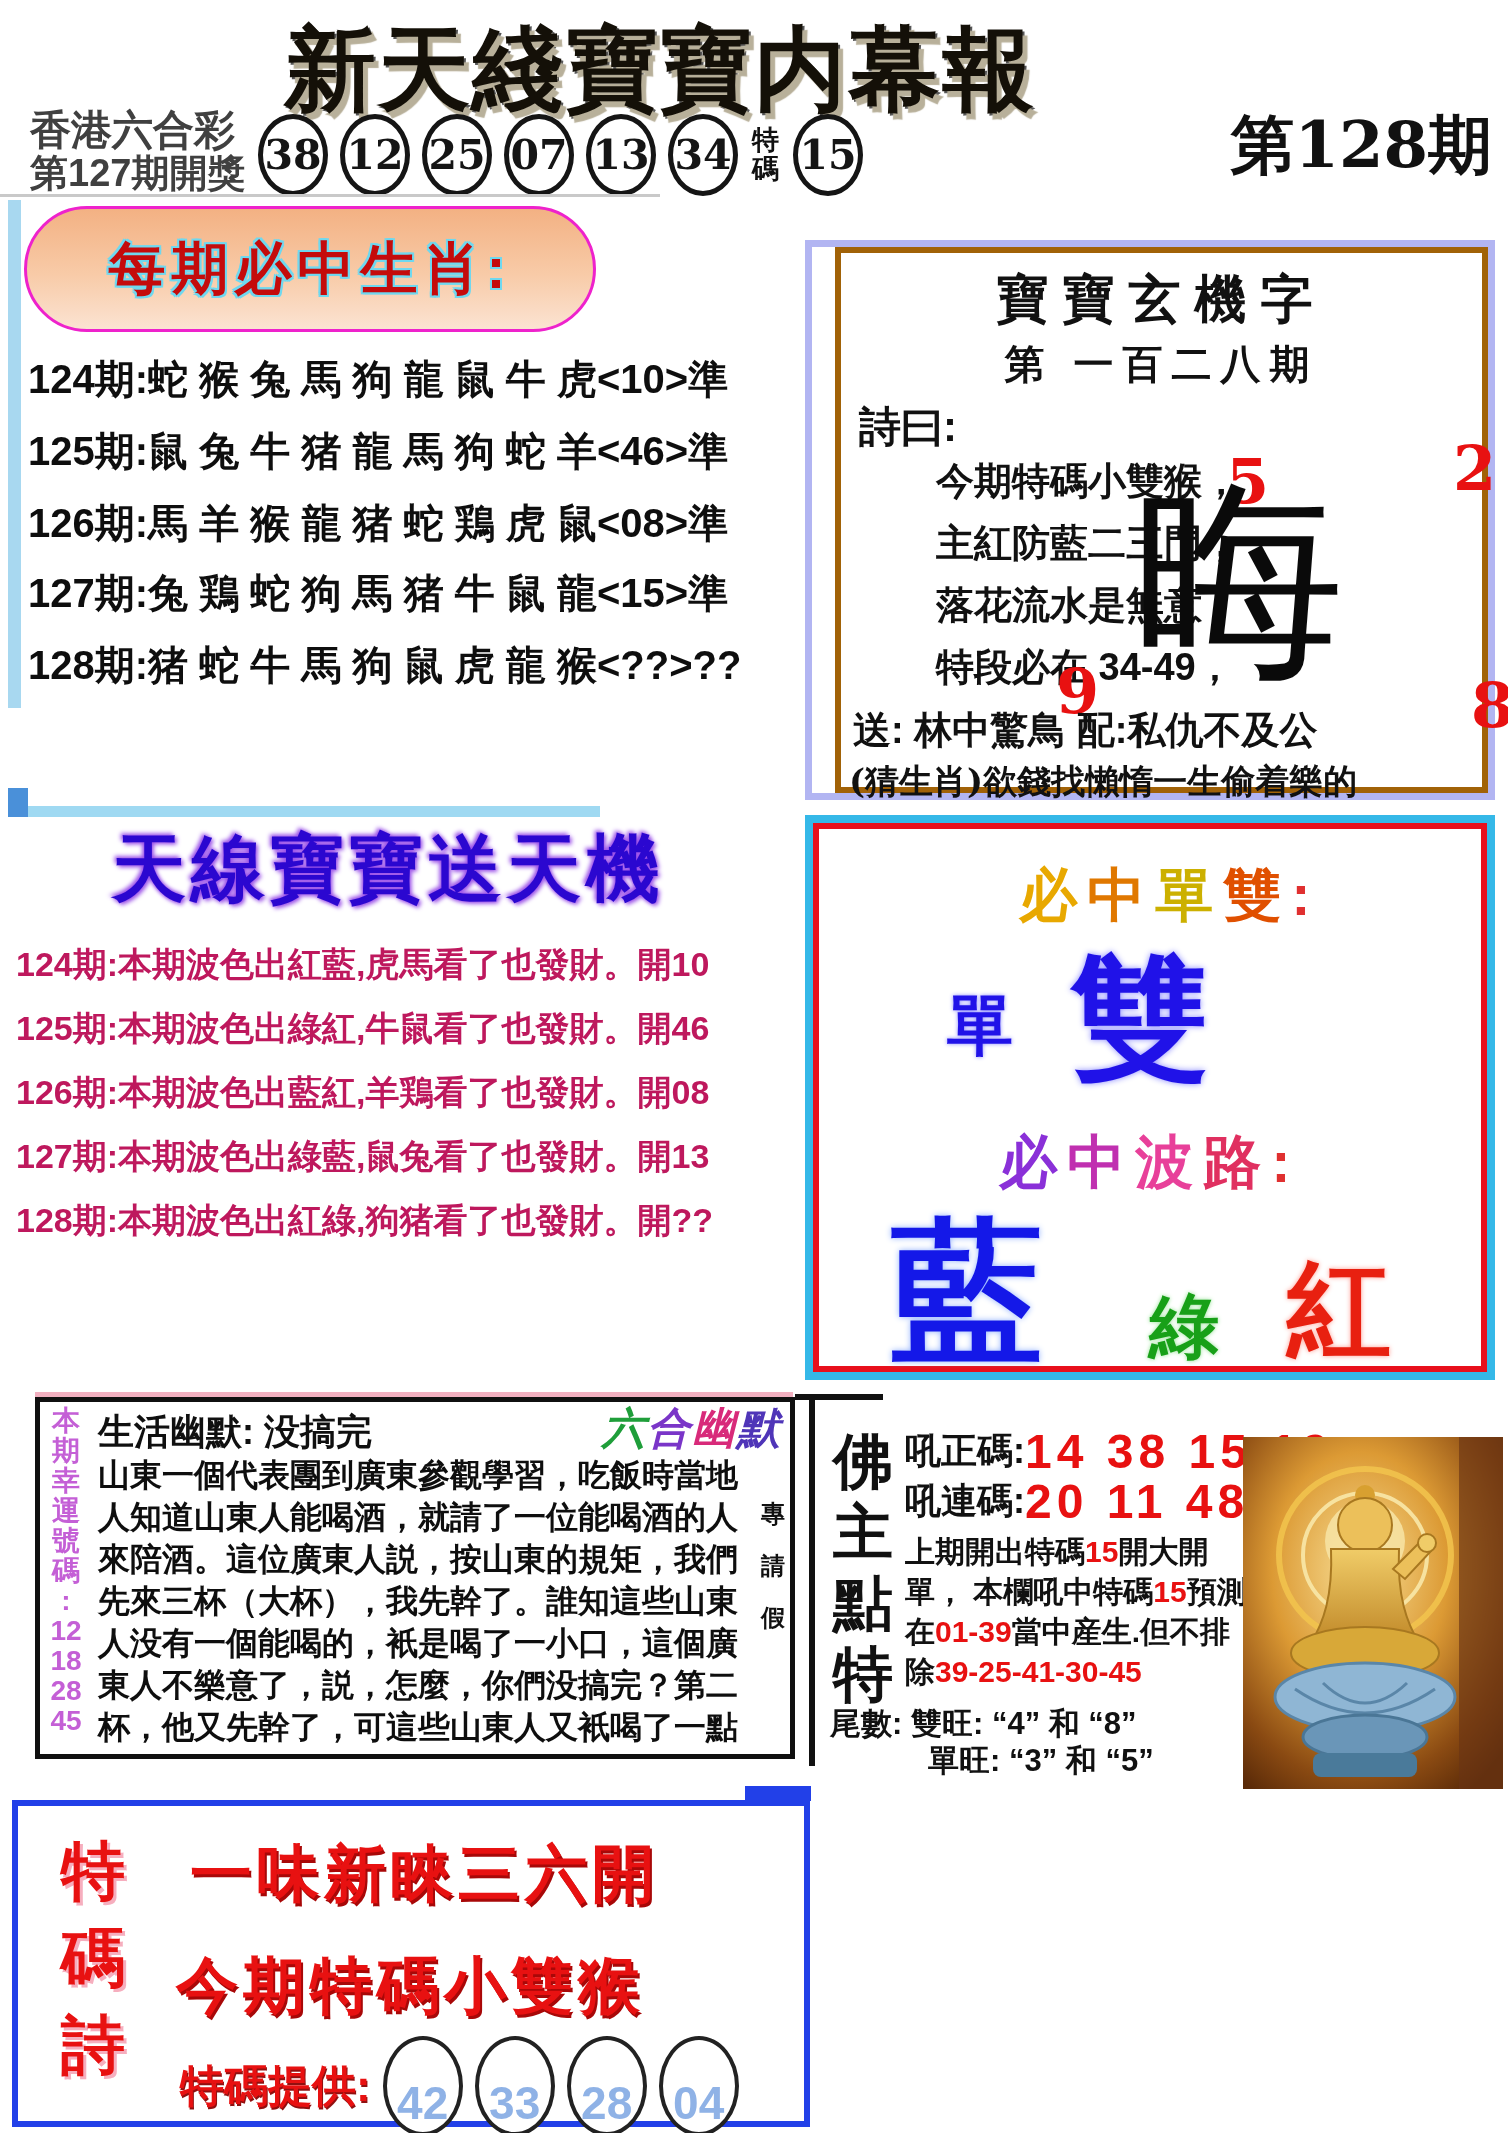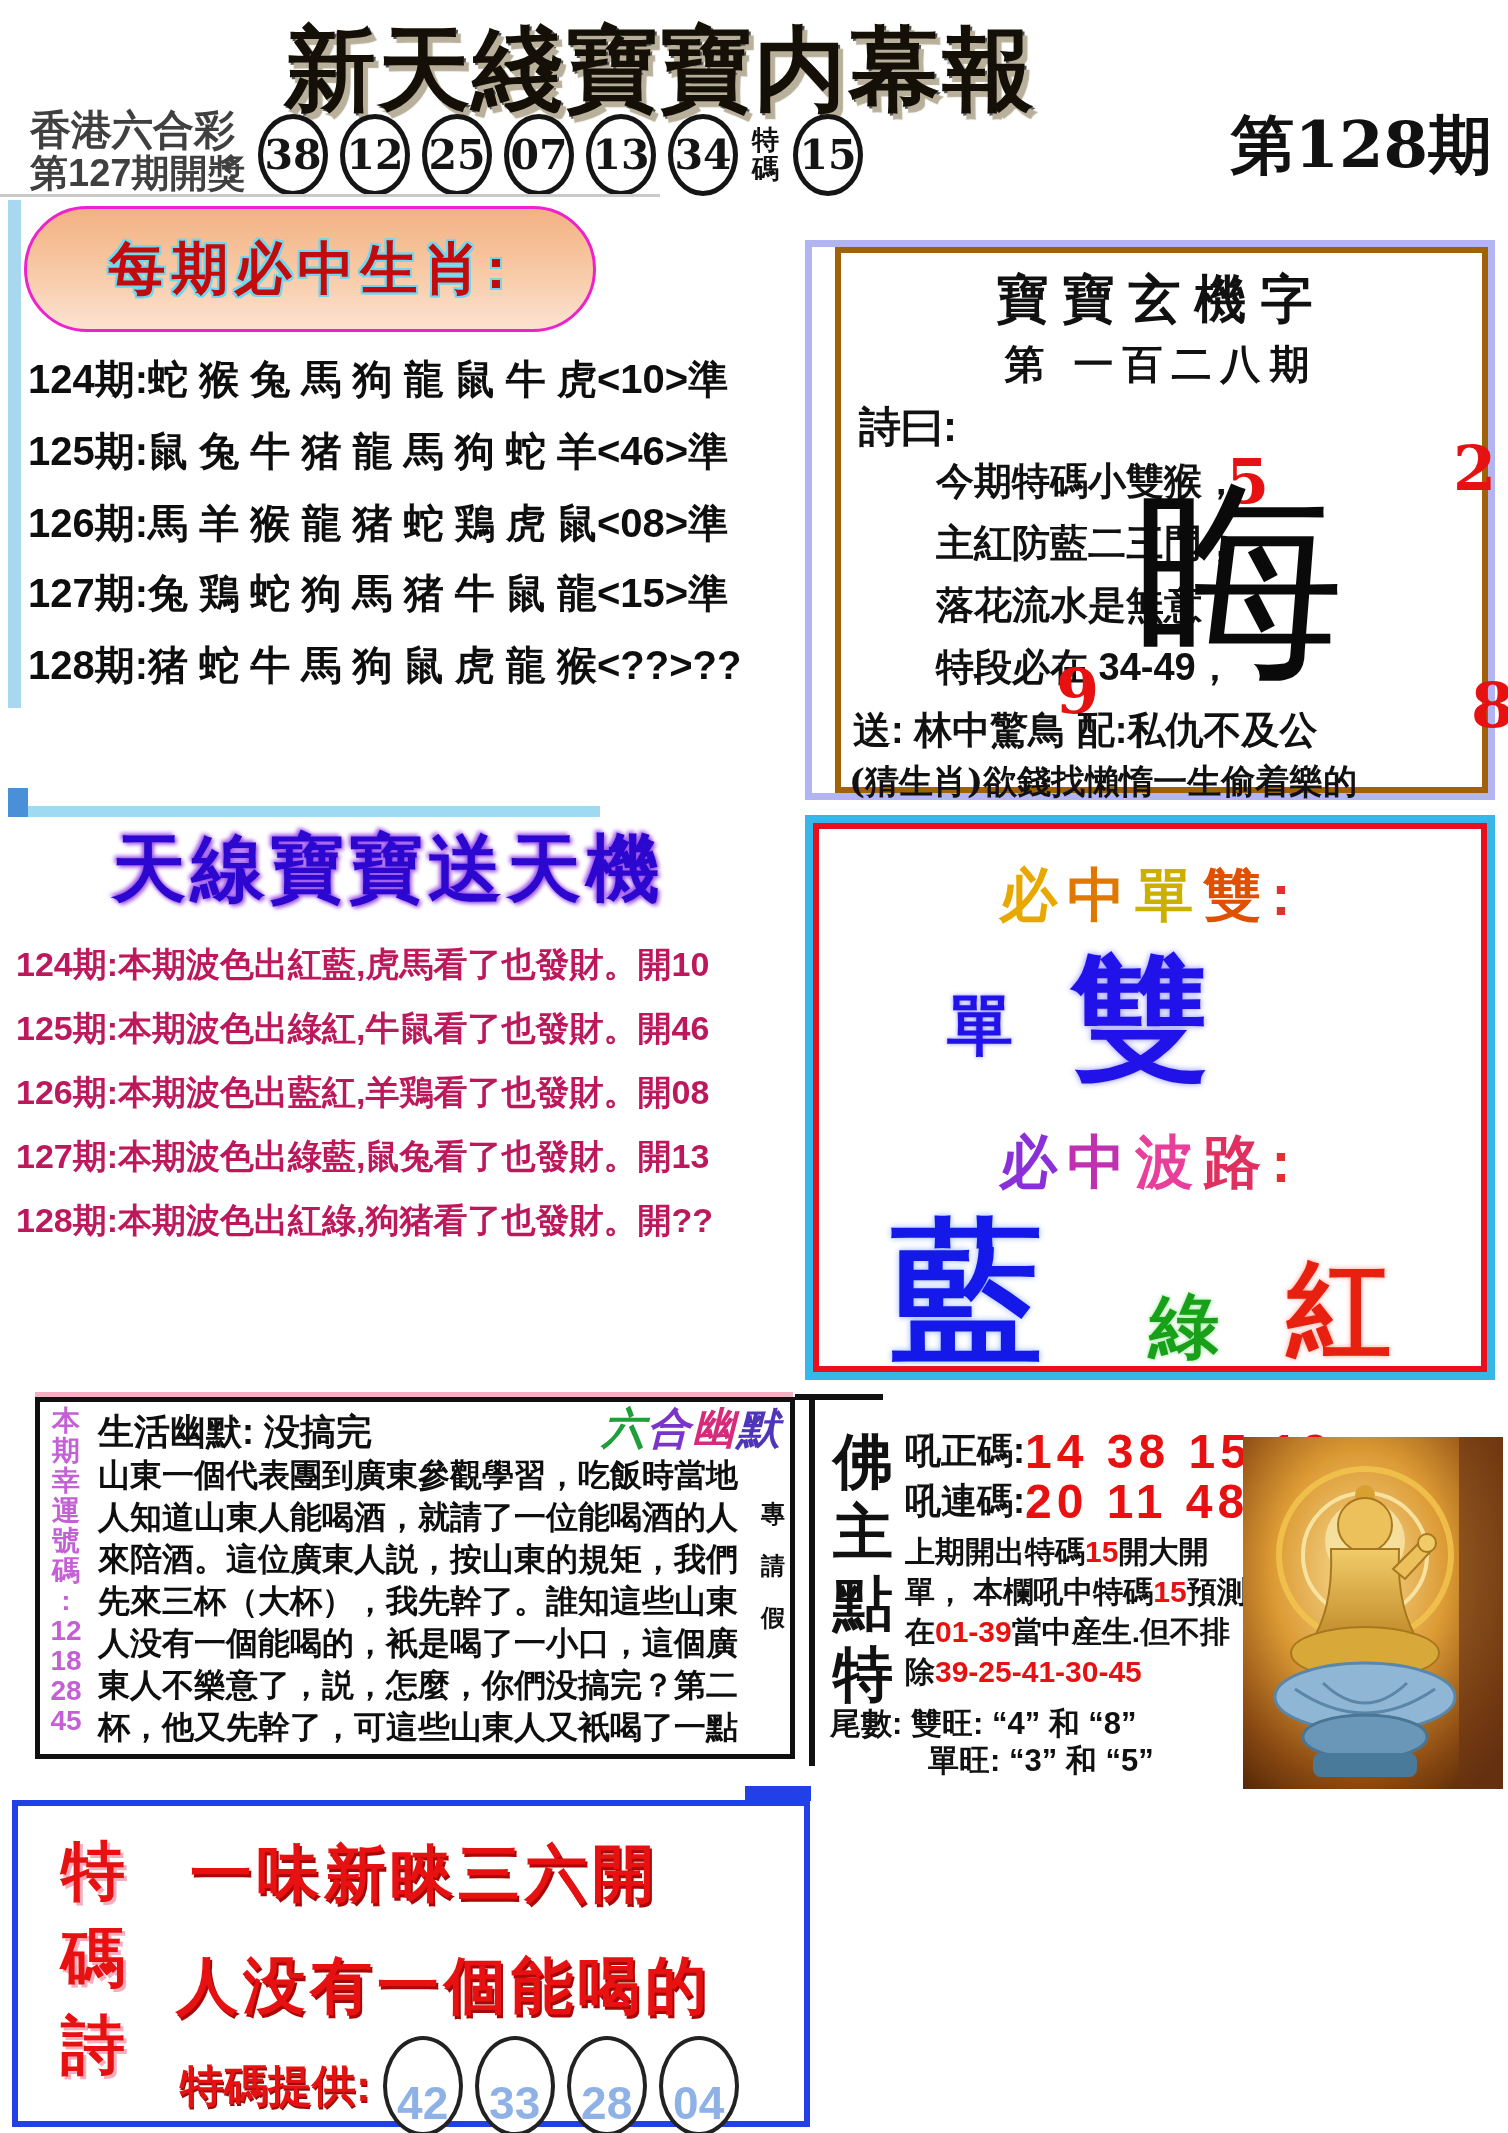--- a/index.html
+++ b/index.html
@@ -179,21 +179,21 @@
       <div class="abs rednum" style="left:215px;top:408px;">9</div>
       <div class="abs rednum" style="left:630px;top:422px;">8</div>
       <div class="abs my-big">晦</div>
       <div class="abs my-send">送: 林中驚鳥 配:私仇不及公</div>
       <div class="abs my-hint">(猜生肖)欲錢找懶惰一生偷着樂的</div>
     </div>
   </div>
 
   <div class="abs ds-box">
     <div class="ds-inner">
-      <div class="abs ds-title" style="top:28px;">
+      <div class="abs ds-title" style="top:28px;margin-left:20px;">
         <span class="c-ds1">必</span><span class="c-ds2">中</span><span class="c-ds3">單</span><span class="c-ds4">雙</span><span class="c-ds5">:</span>
       </div>
       <div class="abs ds-dan">單</div>
       <div class="abs ds-shuang">雙</div>
       <div class="abs ds-title" style="top:295px;">
         <span class="c-bl1">必</span><span class="c-bl2">中</span><span class="c-bl3">波</span><span class="c-bl4">路</span><span class="c-bl5">:</span>
       </div>
       <div class="abs ds-blue">藍</div>
       <div class="abs ds-green">綠</div>
       <div class="abs ds-red">紅</div>
@@ -294,21 +294,21 @@
   </div>
 
   <div class="abs poem-corner"></div>
   <div class="abs poem-box">
     <div class="poem-title">
       <div>特</div>
       <div>碼</div>
       <div>詩</div>
     </div>
     <div class="poem-l1">一味新睞三六開</div>
-    <div class="poem-l2">人没有一個能喝的</div>
+    <div class="poem-l2">今期特碼小雙猴</div>
     <div class="provide-row">
       <span class="provide-label">特碼提供:</span>
       <div class="provide-circle">
           <span>42</span>
         </div>
       <div class="provide-circle">
           <span>33</span>
         </div>
       <div class="provide-circle">
           <span>28</span>

